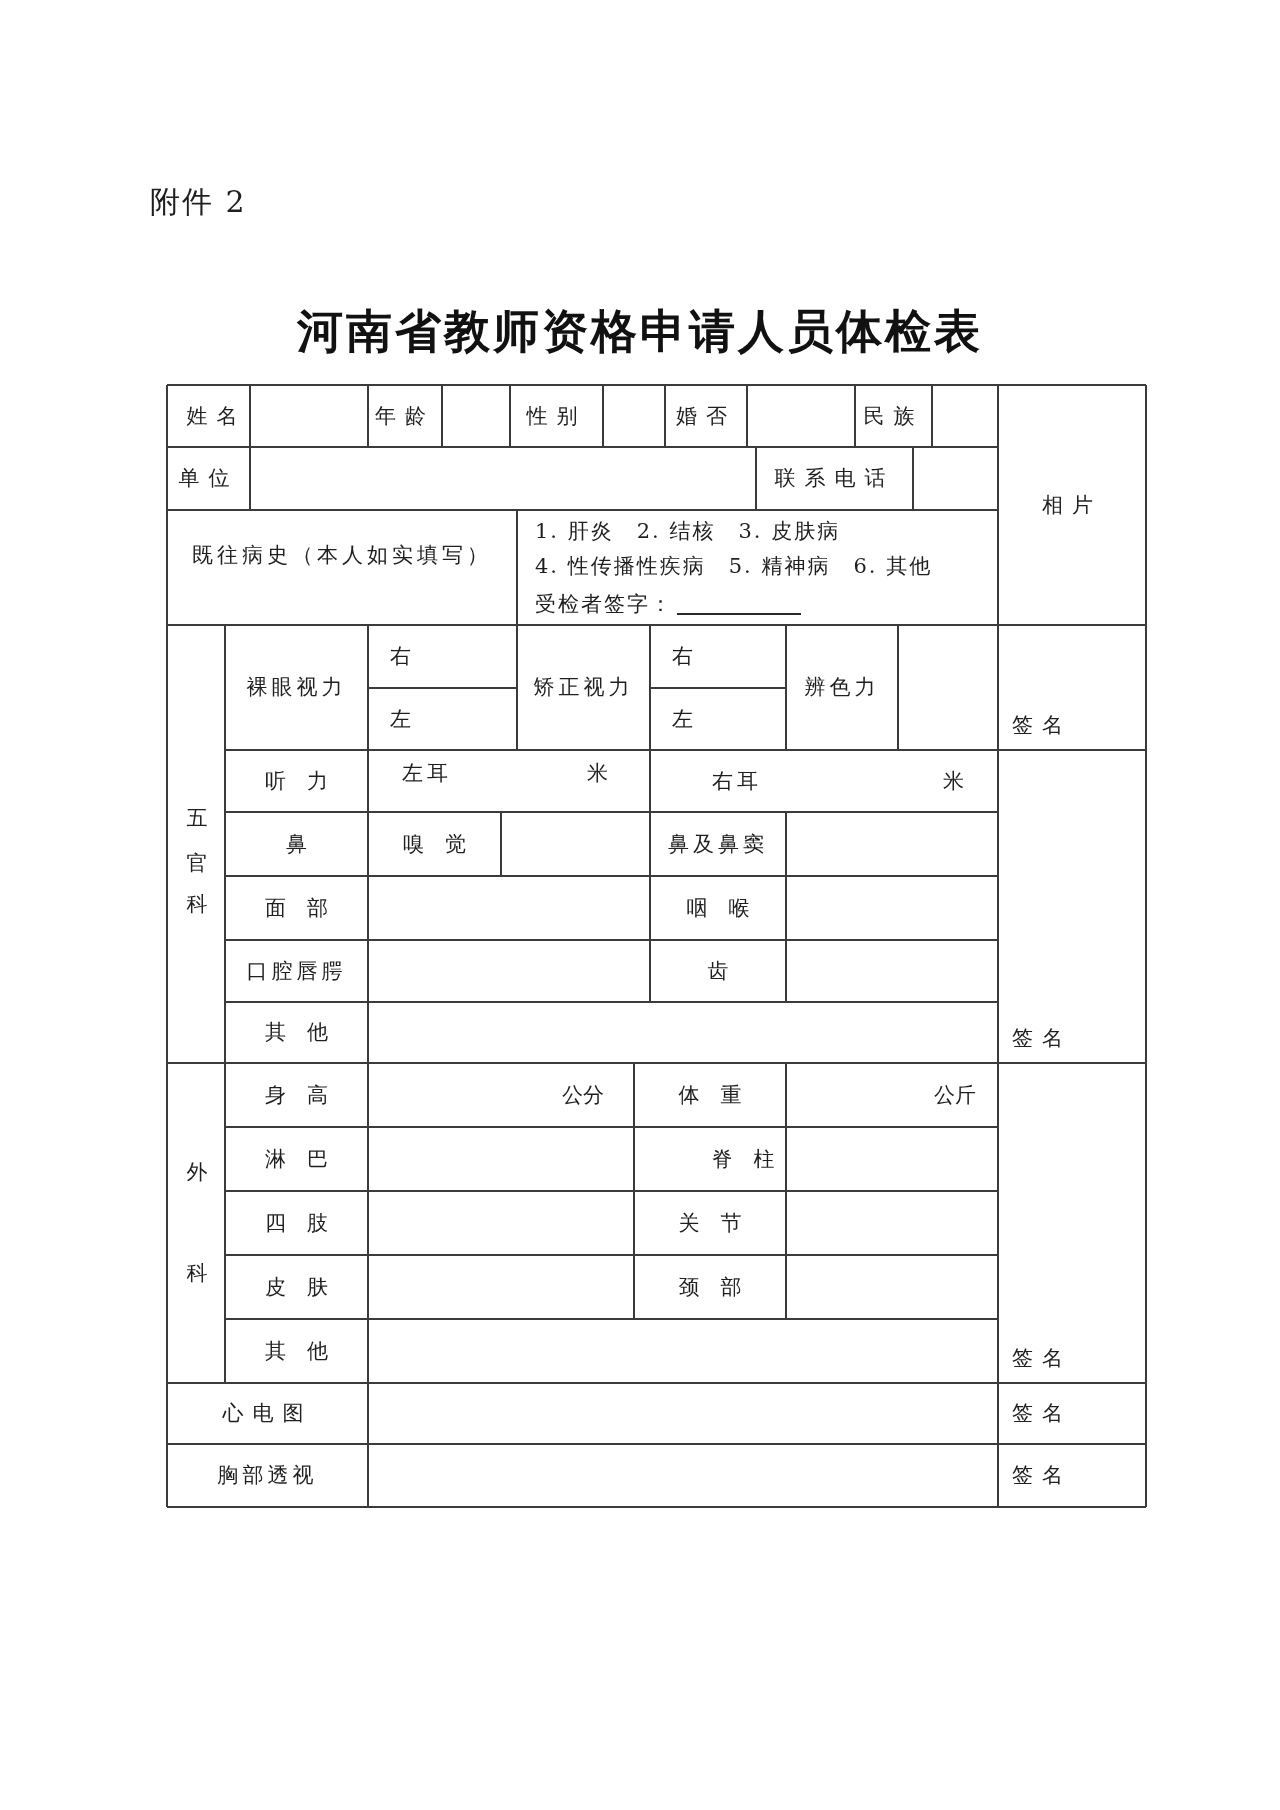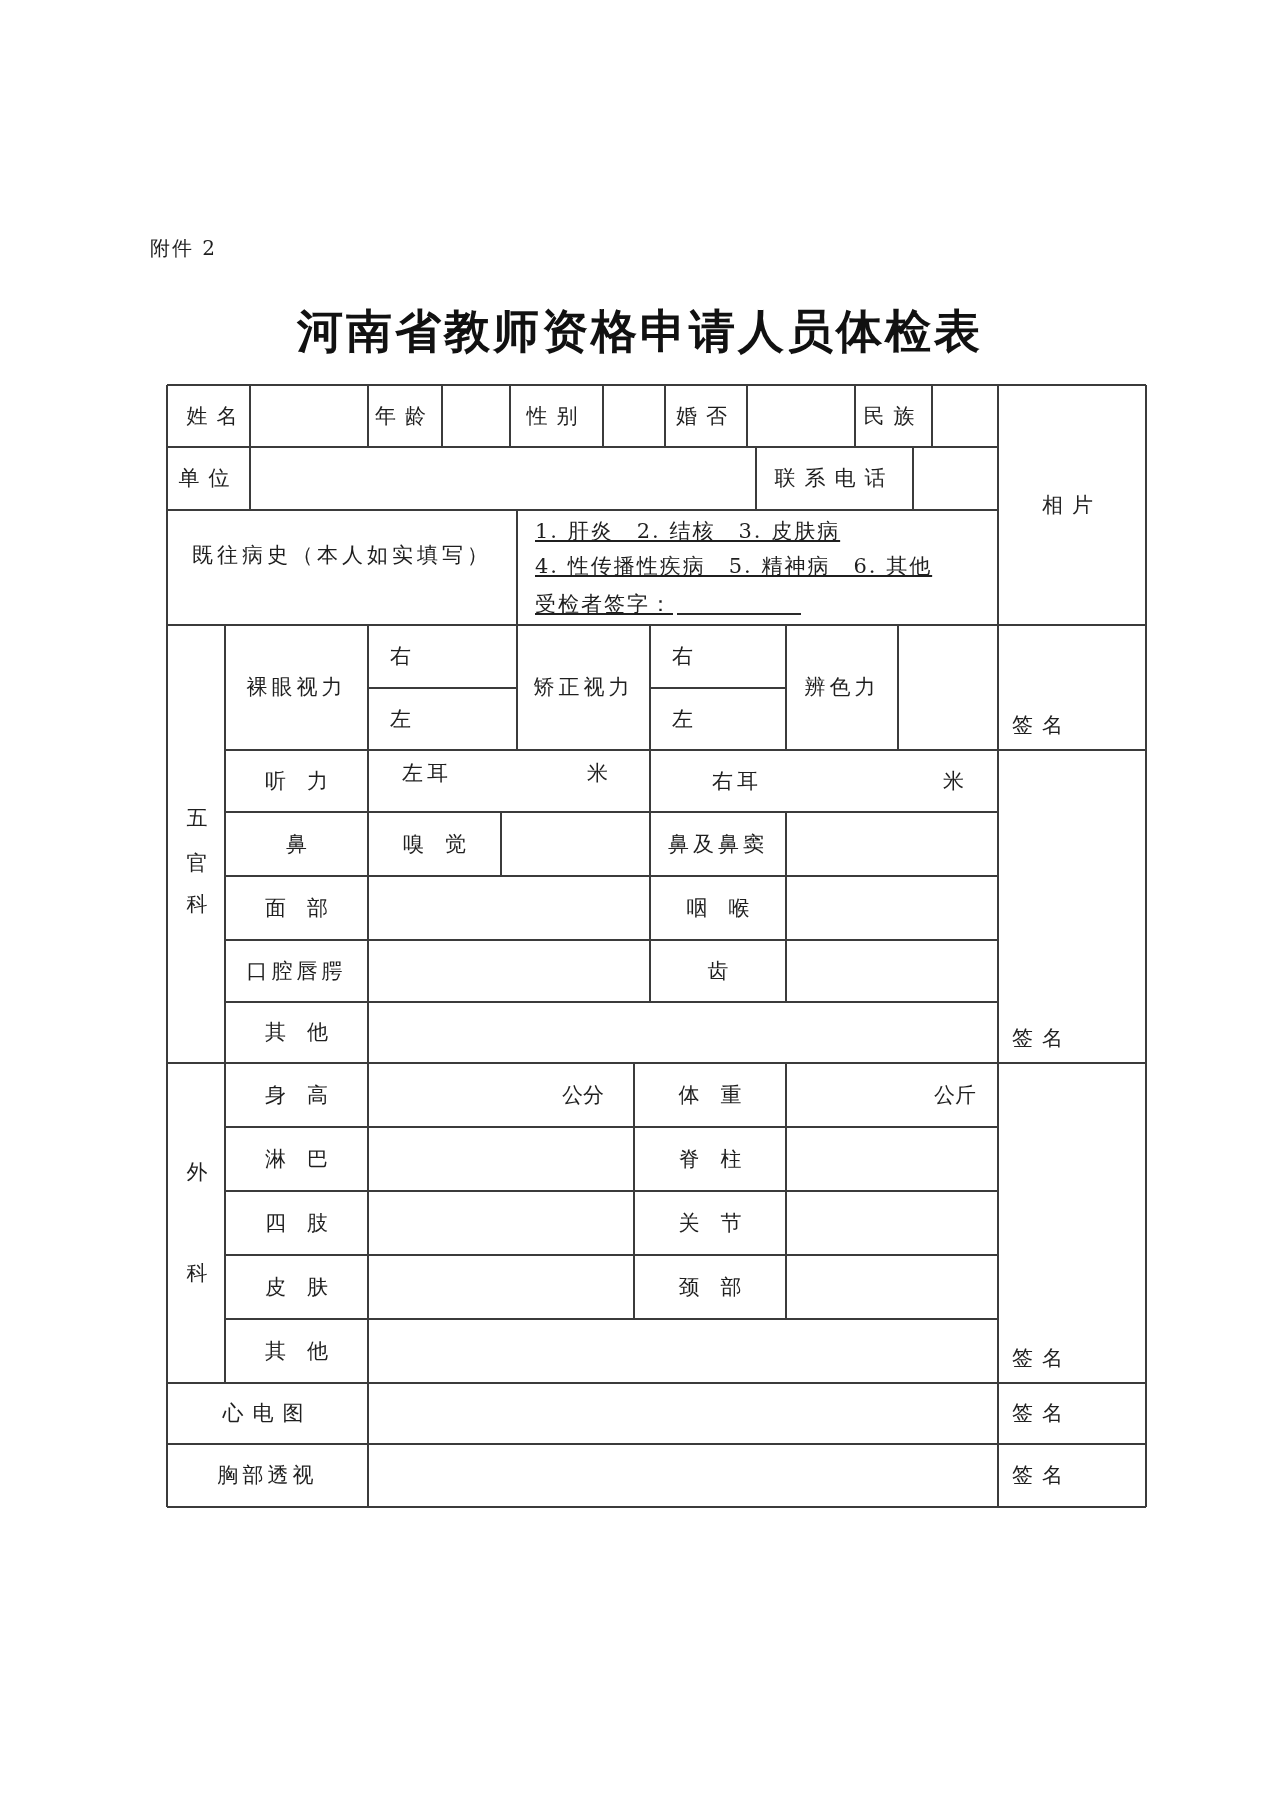--- a/index.html
+++ b/index.html
@@ -6,25 +6,25 @@
   #page{position:relative;width:1280px;height:1810px;background:#ffffff;overflow:hidden;
         font-family:"DejaVu Serif","Liberation Serif",serif;color:#1f1f1f;}
   .txt{position:absolute;font-size:21px;line-height:1.25;white-space:nowrap;
        display:flex;align-items:center;justify-content:center;}
   .left{justify-content:flex-start;}
   .right{justify-content:flex-end;}
   .sp{letter-spacing:9px;text-indent:0;}
   .sp2{letter-spacing:4px;}
   .vert{writing-mode:vertical-rl;text-orientation:upright;display:block;white-space:normal;}
   .line{position:absolute;background:#3b3b3b;}
-  .attach{font-size:20px;letter-spacing:2px;margin-top:46px;}
+  .attach{font-size:30px;letter-spacing:2px;}
   .title{font-size:46px;font-weight:bold;letter-spacing:3px;color:#111;}
   .hist{flex-direction:column;align-items:flex-start;justify-content:center;
         white-space:nowrap;row-gap:9px;letter-spacing:2px;}
-  .hist .ln{display:block;text-decoration:underline;}
+  .hist .ln{display:block;}
   .uline{display:inline-block;width:124px;height:24px;border-bottom:2px solid #2a2a2a;
          vertical-align:-4px;margin-left:4px;}
   .sigb{align-items:flex-end;padding:0 0 12px 14px;justify-content:flex-start;}
   .sigc{padding-left:14px;justify-content:flex-start;}
   .paircell{justify-content:space-between;}
 </style>
 </head>
 <body>
 
 <div id="page">
@@ -130,21 +130,21 @@
   <div class="txt" style="left:225px;top:1002px;width:143px;height:61px;">其　他</div>
 
   <div class="txt vert" style="left:186px;top:1145px;width:24px;letter-spacing:100px;">外科</div>
 
   <div class="txt" style="left:225px;top:1063px;width:143px;height:64px;">身　高</div>
   <div class="txt" style="left:634px;top:1063px;width:152px;height:64px;">体　重</div>
   <div class="txt right" style="left:368px;top:1063px;width:266px;height:64px;padding-right:30px;box-sizing:border-box;">公分</div>
   <div class="txt right" style="left:786px;top:1063px;width:212px;height:64px;padding-right:22px;box-sizing:border-box;">公斤</div>
 
   <div class="txt" style="left:225px;top:1127px;width:143px;height:64px;">淋　巴</div>
-  <div class="txt" style="left:634px;top:1127px;width:152px;height:64px;">脊　柱</div>
+  <div class="txt" style="left:634px;top:1127px;width:152px;height:64px;padding-left:33px;">脊　柱</div>
 
   <div class="txt" style="left:225px;top:1191px;width:143px;height:64px;">四　肢</div>
   <div class="txt" style="left:634px;top:1191px;width:152px;height:64px;">关　节</div>
 
   <div class="txt" style="left:225px;top:1255px;width:143px;height:64px;">皮　肤</div>
   <div class="txt" style="left:634px;top:1255px;width:152px;height:64px;">颈　部</div>
 
   <div class="txt" style="left:225px;top:1319px;width:143px;height:64px;">其　他</div>
 
   <div class="txt sp" style="left:167px;top:1383px;width:201px;height:61px;">心电图</div>

